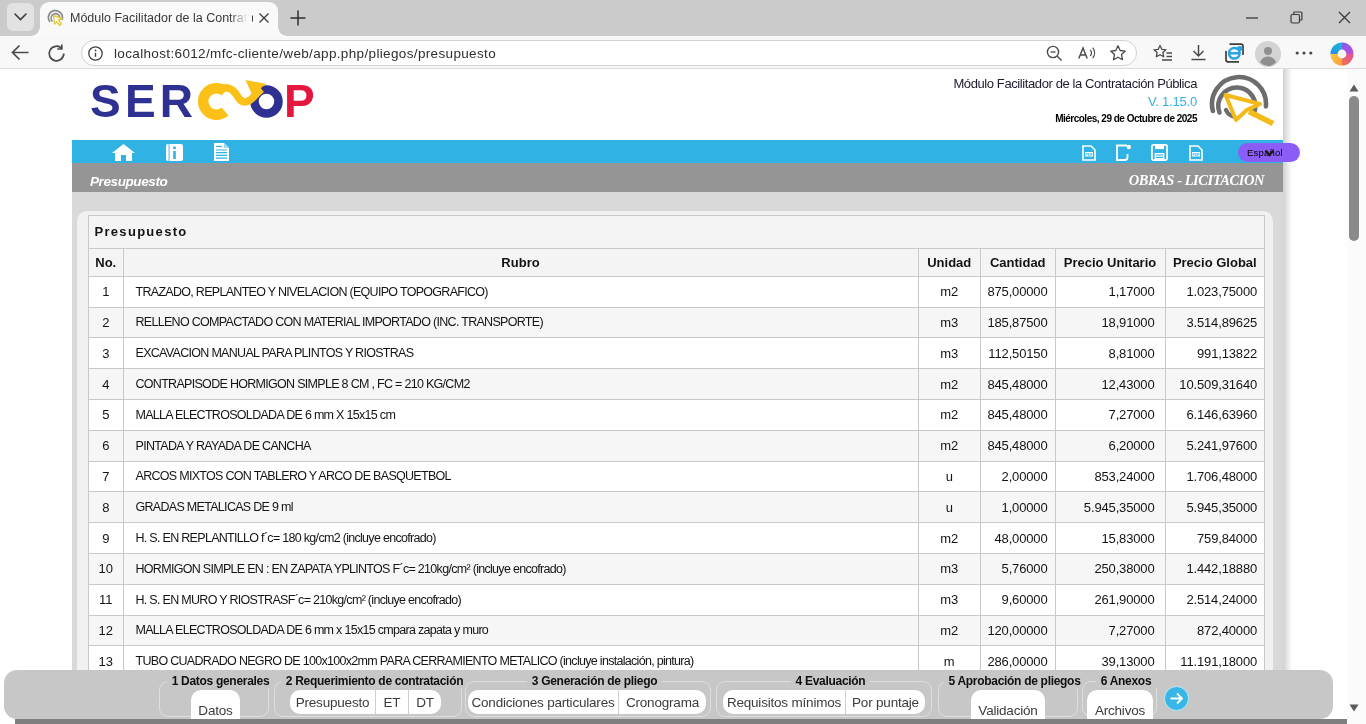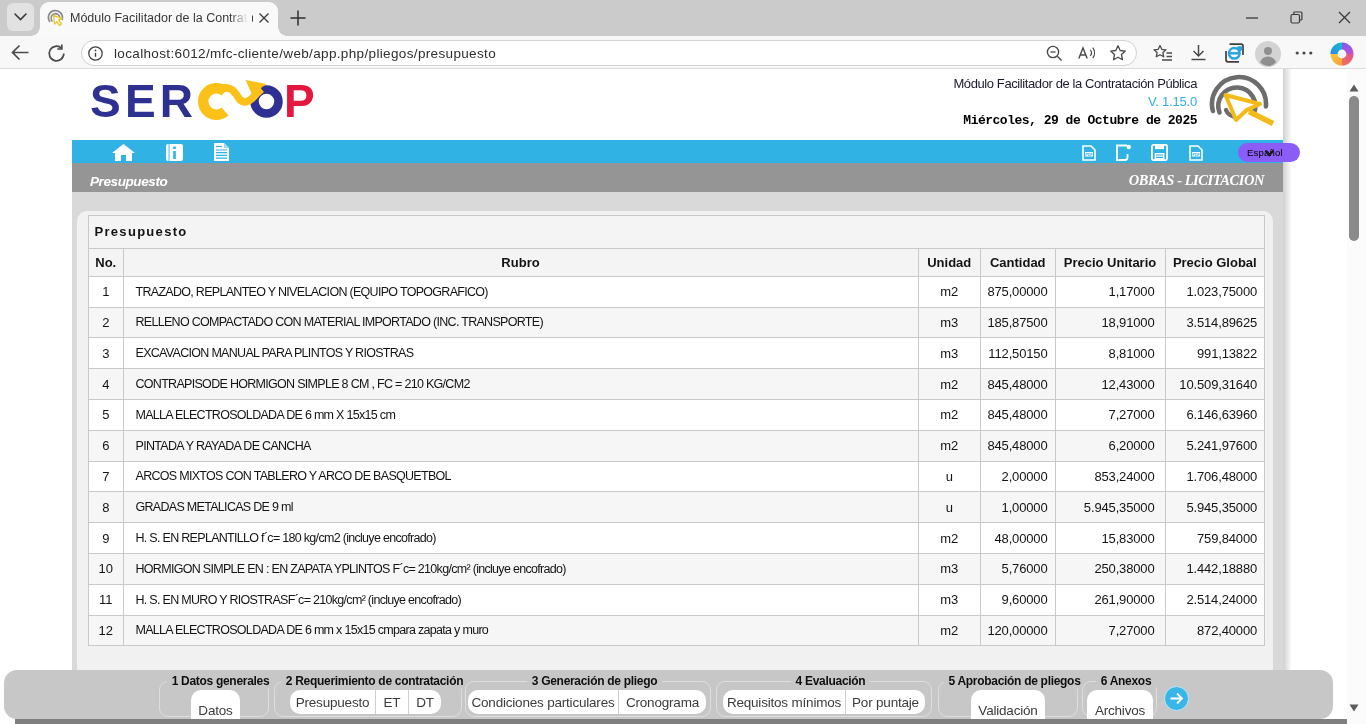--- a/index.html
+++ b/index.html
@@ -18,21 +18,21 @@
   #tabfade{left:230px;top:8px;width:22px;height:20px;background:linear-gradient(to right,rgba(249,249,249,0),#f9f9f9 80%);}
   #addrbar{left:0;top:36px;width:1366px;height:32px;background:#f8f8f8;border-bottom:1px solid #dcdcdc;}
   #pill{left:81px;top:40px;width:1056px;height:26px;background:#fff;border:1px solid #d2d2d2;
         border-radius:14px;box-sizing:border-box;}
   #url{left:114px;top:46px;font-size:13.5px;color:#2e2e2e;letter-spacing:0.35px;}
   
   #page{left:0;top:69px;width:1366px;height:655px;background:#fff;}
   #hdrtext{right:169px;top:76px;text-align:right;}
   #hdrtext .t1{font-size:13px;color:#1c1c2e;letter-spacing:-0.4px;}
   #hdrtext .t2{font-size:13px;color:#35aee2;margin-top:3px;letter-spacing:-0.2px;}
-  #hdrtext .t3{font-size:13px;color:#000;margin-top:4px;letter-spacing:-0.5px;font-weight:bold;font-family:Liberation Mono, monospace;}
+  #hdrtext .t3{font-size:10px;color:#000;margin-top:4px;letter-spacing:-0.5px;font-weight:bold;}
   #bluebar{left:72px;top:140px;width:1211px;height:23px;background:#30b2e4;}
   #graybar{left:72px;top:163px;width:1211px;height:29px;background:#959595;}
   #graybar .l{position:absolute;left:18px;top:10.5px;color:#fff;font-weight:bold;font-style:italic;font-size:13.5px;letter-spacing:-0.4px;}
   #graybar .r{position:absolute;right:19px;top:8.5px;color:#fff;font-weight:bold;font-style:italic;
               font-size:14.5px;font-family:"Liberation Serif",serif;letter-spacing:-0.45px;}
   #appbg{left:72px;top:192px;width:1211px;height:532px;background:#d9d9d9;}
   #panel{left:77px;top:211px;width:1196px;height:513px;background:#f1f1f1;border-radius:10px 10px 0 0;}
   #espanol{left:1218px;top:143px;width:62px;height:19px;background:#8b5cf6;border-radius:10px;
            font-size:9.5px;color:#000;line-height:19px;text-align:left;padding-left:9px;box-sizing:border-box;letter-spacing:0.2px;margin-left:20px;}
   
@@ -382,20 +382,28 @@
         <td class="pg">2.514,24000</td>
       </tr>
   <tr class="alt">
         <td class="no">12</td>
         <td class="ru">MALLA ELECTROSOLDADA DE 6 mm x 15x15 cmpara zapata y muro</td>
         <td class="un">m2</td>
         <td class="ca">120,00000</td>
         <td class="pu">7,27000</td>
         <td class="pg">872,40000</td>
       </tr>
+  <tr>
+        <td class="no">13</td>
+        <td class="ru">TUBO CUADRADO NEGRO DE 100x100x2mm PARA CERRAMIENTO METALICO (incluye instalación, pintura)</td>
+        <td class="un">m</td>
+        <td class="ca">286,00000</td>
+        <td class="pu">39,13000</td>
+        <td class="pg">11.191,18000</td>
+      </tr>
 </tbody>
   </table>
 
 <div class="abs" id="toolbar"></div>
 <div class="fs" style="left:159px;width:110px">
     <div class="lg">
       <span>1 Datos generales</span>
     </div>
   </div>
 <div class="fs" style="left:274px;width:188px">

